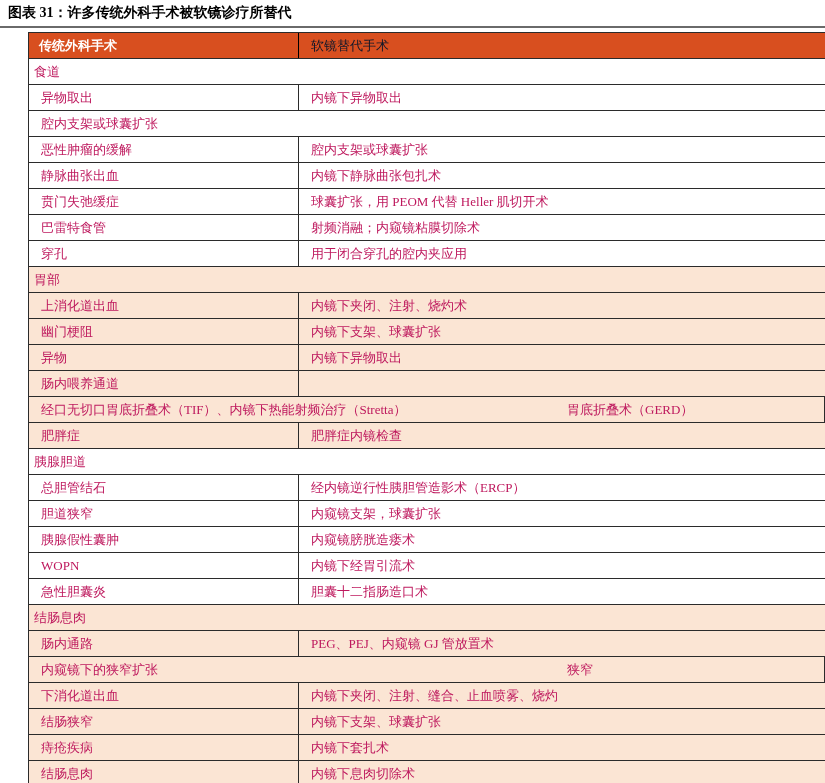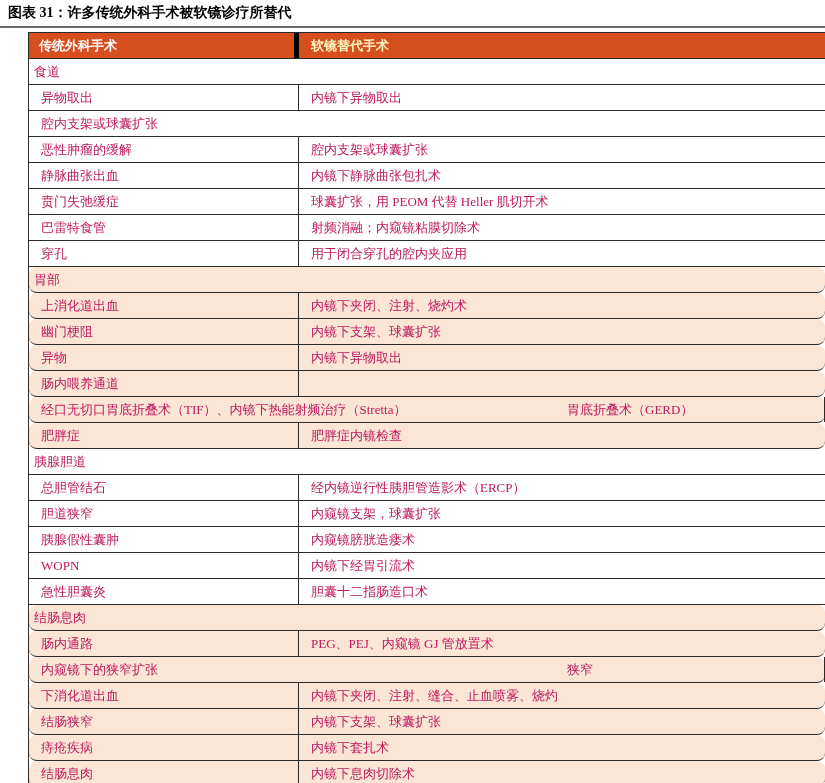--- a/index.html
+++ b/index.html
@@ -39,21 +39,21 @@
     border-top: 1px solid var(--border-color, #2b2b2b);
     border-left: 1px solid var(--border-color, #2b2b2b);
   }
   .row {
     display: flex;
     height: 26px;
     box-sizing: border-box;
     border-bottom: 1px solid var(--border-color, #2b2b2b);
     background: #ffffff;
   }
-  .row.shaded { background: var(--shaded-bg, #FBE5D4); border-radius: 8px; }
+  .row.shaded { background: var(--shaded-bg, #FBE5D4); }
   .row.header { background: var(--header-bg, #D84F1F); }
   .cell {
     box-sizing: border-box;
     line-height: 25px;
     font-size: 13px;
     color: #be185d;
     white-space: nowrap;
     overflow: hidden;
   }
   .c1 {
@@ -62,25 +62,25 @@
     border-right: 1px solid var(--border-color, #2b2b2b);
   }
   .c2 {
     flex: 1;
     padding-left: 12px;
   }
   .row.header .c1 {
     padding-left: 10px;
     color: #ffffff;
     font-weight: bold;
-    border-right: 5px solid #000000;
+    border-right: 1px solid #000000;
   }
   .row.header .c2 {
-    color: #fef9c3;
-    font-weight: bold;
+    color: #0f172a;
+    font-weight: normal;
   }
   .section-cell {
     width: 100%;
     padding-left: 5px;
   }
 </style>
 </head>
 <body>
 
 <div class="page">

